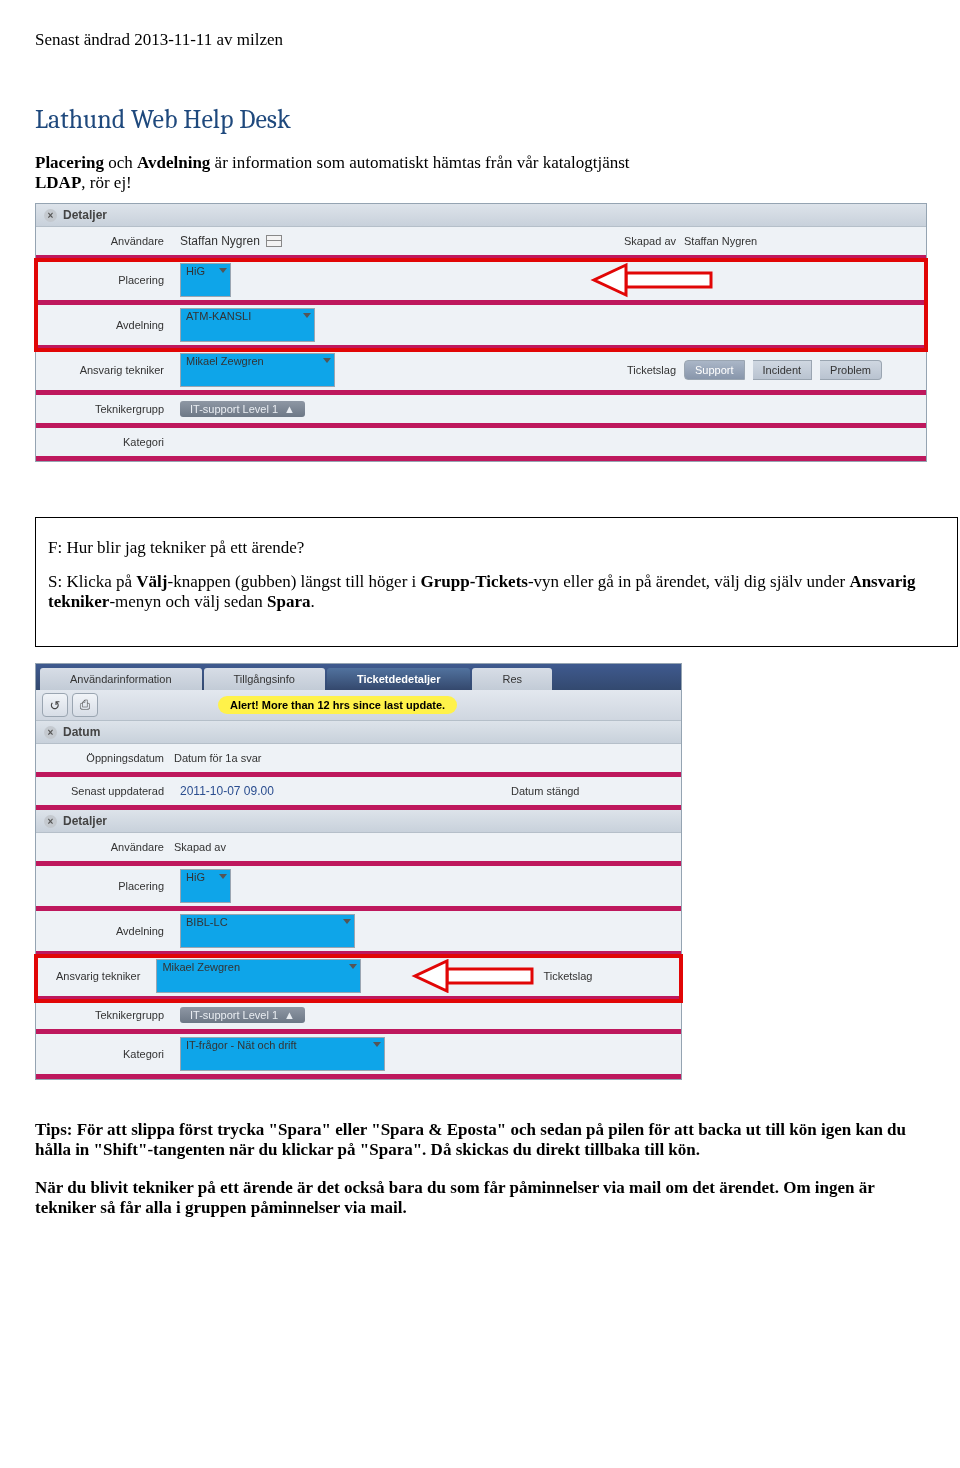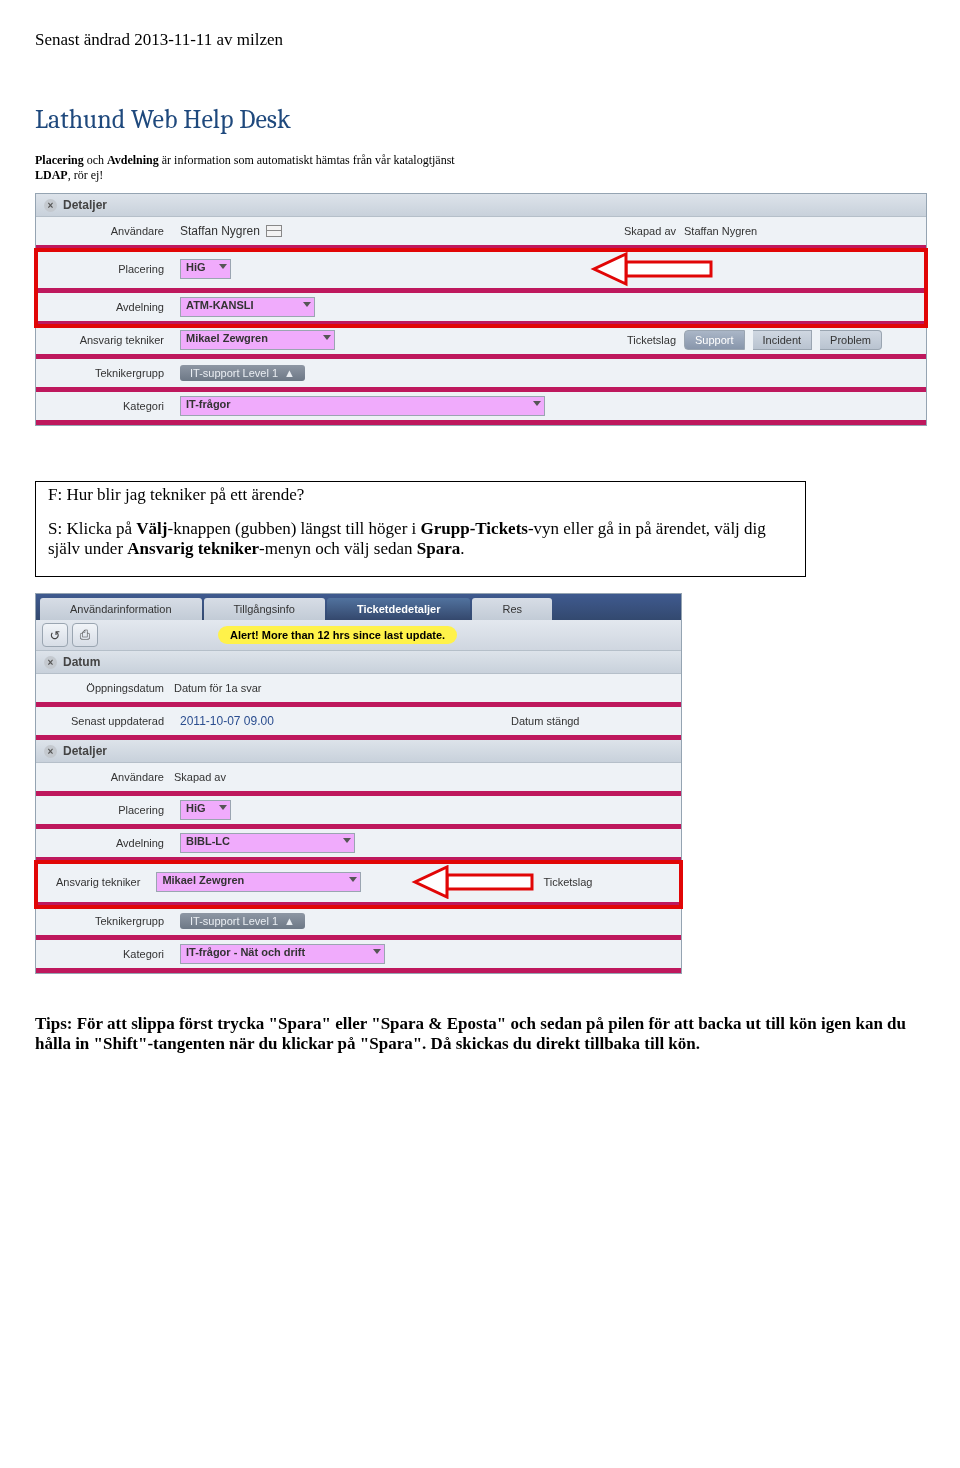--- a/index.html
+++ b/index.html
@@ -11,21 +11,21 @@
     width: 960px;
     box-sizing: border-box;
   }
   .header-line { font-size: 17px; margin-bottom: 55px; }
   .title {
     font-family: Cambria, Georgia, serif;
     color: #1f497d;
     font-size: 26px;
     margin-bottom: 18px;
   }
-  .intro { font-size: 12px; margin-bottom: 6px; }
+  .intro { font-size: 17px; margin-bottom: 6px; }
   .b { font-weight: bold; }
 
   
   .shot1 {
     border: 1px solid #95a4b2;
     background: #e9eef3;
     width: 890px;
     margin: 10px 0 55px 0;
     font-family: Arial, Helvetica, sans-serif;
     font-size: 12px;
@@ -62,24 +62,23 @@
   .mail-icon::after { content:""; position:absolute; left:0; right:0; top:0; border-bottom:1px solid #888; height:4px; transform: skewY(0); }
   .chip {
     background: linear-gradient(#8e97a4,#6d7886);
     color: #e9edf2;
     border-radius: 3px;
     padding: 2px 10px;
     font-size: 11px;
     display: inline-flex; align-items: flex-end; gap: 6px;
   }
   .sel {
-    background: #f0abfc; border: 1px solid #9aa5b1; padding: 1px 18px 1px 5px;
+    background: #0ea5e9; border: 1px solid #9aa5b1; padding: 1px 18px 15px 5px;
     min-height: 16px; position: relative; font-size: 11px; color: #333;
     display: inline-block;
-    font-weight: bold;
   }
   .dd-ar {
     position:absolute; right:3px; top:4px;
     width:0;height:0;border-left:4px solid transparent;border-right:4px solid transparent;border-top:5px solid #555;
   }
   .pill {
     background: linear-gradient(#cfd7e1,#b9c3d0);
     border: 1px solid #9aa5b1;
     color: #333; font-size: 11px;
     padding: 3px 10px;
@@ -88,24 +87,24 @@
   .pill.active { background: linear-gradient(#aab6c7,#8896ab); color:#fff; }
   .pill.l { border-radius: 4px 0 0 4px; }
   .pill.r { border-radius: 0 4px 4px 0; border-left: none; }
   .pill.m { border-left: none; }
   .redbox { outline: 4px solid #e10606; outline-offset: -2px; }
   .arrow-img { margin-left: 90px; }
 
   
   .faq-box {
     border: 1.5px solid #000;
-    padding: 3px 12px;
+    padding: 20px 12px;
     font-size: 17px;
     margin-bottom: 16px;
-    width: 771px;
+    width: 923px;
     box-sizing: border-box;
   }
   .faq-box p { margin: 0 0 14px 0; }
 
   
   .shot2 {
     width: 645px;
     border: 1px solid #95a4b2;
     font-family: Arial, Helvetica, sans-serif;
     font-size: 12px;
@@ -230,26 +229,20 @@
     <div class="row-l">Teknikergrupp</div>
     <div class="row-v">
       <span class="chip">
         <span>IT-support Level 1</span>
         <span>▲</span>
       </span>
     </div>
   </div>
   <div class="row">
     <div class="row-l">Kategori</div>
-    <div class="row-v">
-      <span class="sel" style="min-width:340px">
-        <span>IT-frågor</span>
-        <span class="dd-ar"></span>
-      </span>
-    </div>
   </div>
 </div>
 
 <div class="faq-box">
   <p>F: Hur blir jag tekniker på ett ärende?</p>
   <p>
     <span>S: Klicka på </span><span class="b">Välj</span><span>-knappen (gubben) längst till höger i </span><span class="b">Grupp-Tickets</span><span>-vyn eller gå in på ärendet, välj dig själv under </span><span class="b">Ansvarig tekniker</span><span>-menyn och välj sedan </span><span class="b">Spara</span><span>.</span>
   </p>
 </div>
 
@@ -345,13 +338,14 @@
       <span class="sel" style="min-width:180px">
         <span>IT-frågor - Nät och drift</span>
         <span class="dd-ar"></span>
       </span>
     </div>
   </div>
 </div>
 
 <div class="tips">
   <p class="b">Tips: För att slippa först trycka "Spara" eller "Spara &amp; Eposta" och sedan på pilen för att backa ut till kön igen kan du hålla in "Shift"-tangenten när du klickar på "Spara". Då skickas du direkt tillbaka till kön.</p>
+  <p class="b" style="margin-top:18px">När du blivit tekniker på ett ärende är det också bara du som får påminnelser via mail om det ärendet. Om ingen är tekniker så får alla i gruppen påminnelser via mail.</p>
 </div>
 
 </body></html>

